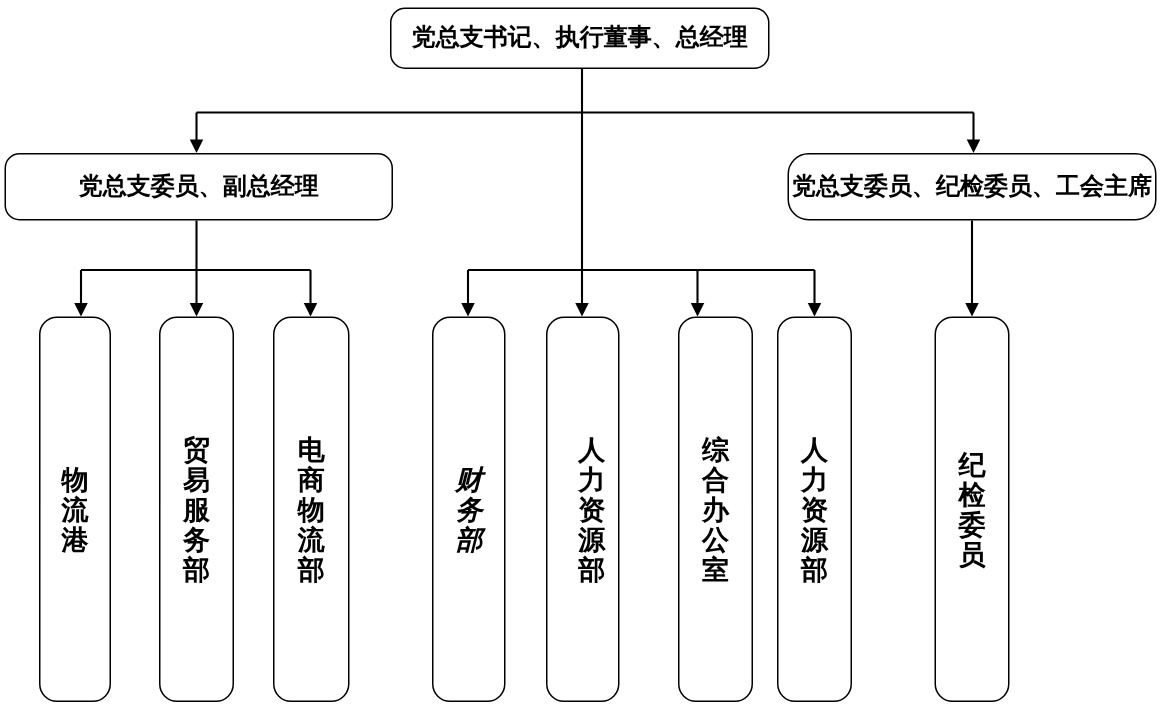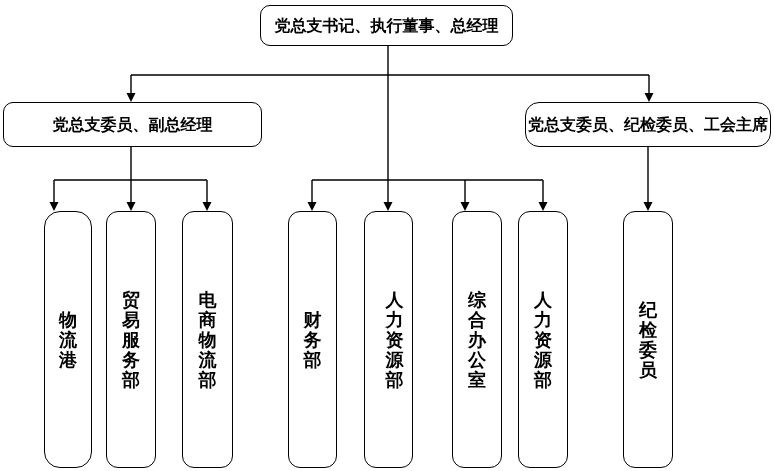--- a/index.html
+++ b/index.html
@@ -51,24 +51,24 @@
     width: 1em;
     word-break: break-all;
     line-height: 20px;
     text-align: center;
   }
   
   #box-root   { left: 260px; top: 5px;   width: 253px; height: 41px; }
   #box-l2-left  { left: 3px;   top: 102px; width: 259px; height: 45px; }
   #box-l2-right { left: 525px; top: 102px; width: 246px; height: 45px; border-radius: 14px; }
   .dept { top: 211px; height: 257px; }
-  #dept-0 { left: 44px;  width: 48px; border-radius: 16px; }
+  #dept-0 { left: 26px;  width: 48px; }
   #dept-1 { left: 106px; width: 50px; }
   #dept-2 { left: 182px; width: 51px; }
-  #dept-3 { left: 288px; width: 49px; }
+  #dept-3 { left: 288px; width: 49px; font-style: italic; }
   #dept-4 { left: 364px; width: 49px; padding-left: 12px; }
   #dept-5 { left: 440px; width: 50px; margin-left: 12px; }
   #dept-6 { left: 518px; width: 50px; }
   #dept-7 { left: 623px; width: 50px; }
 </style>
 </head>
 <body>
 
 <div class="canvas">
 

